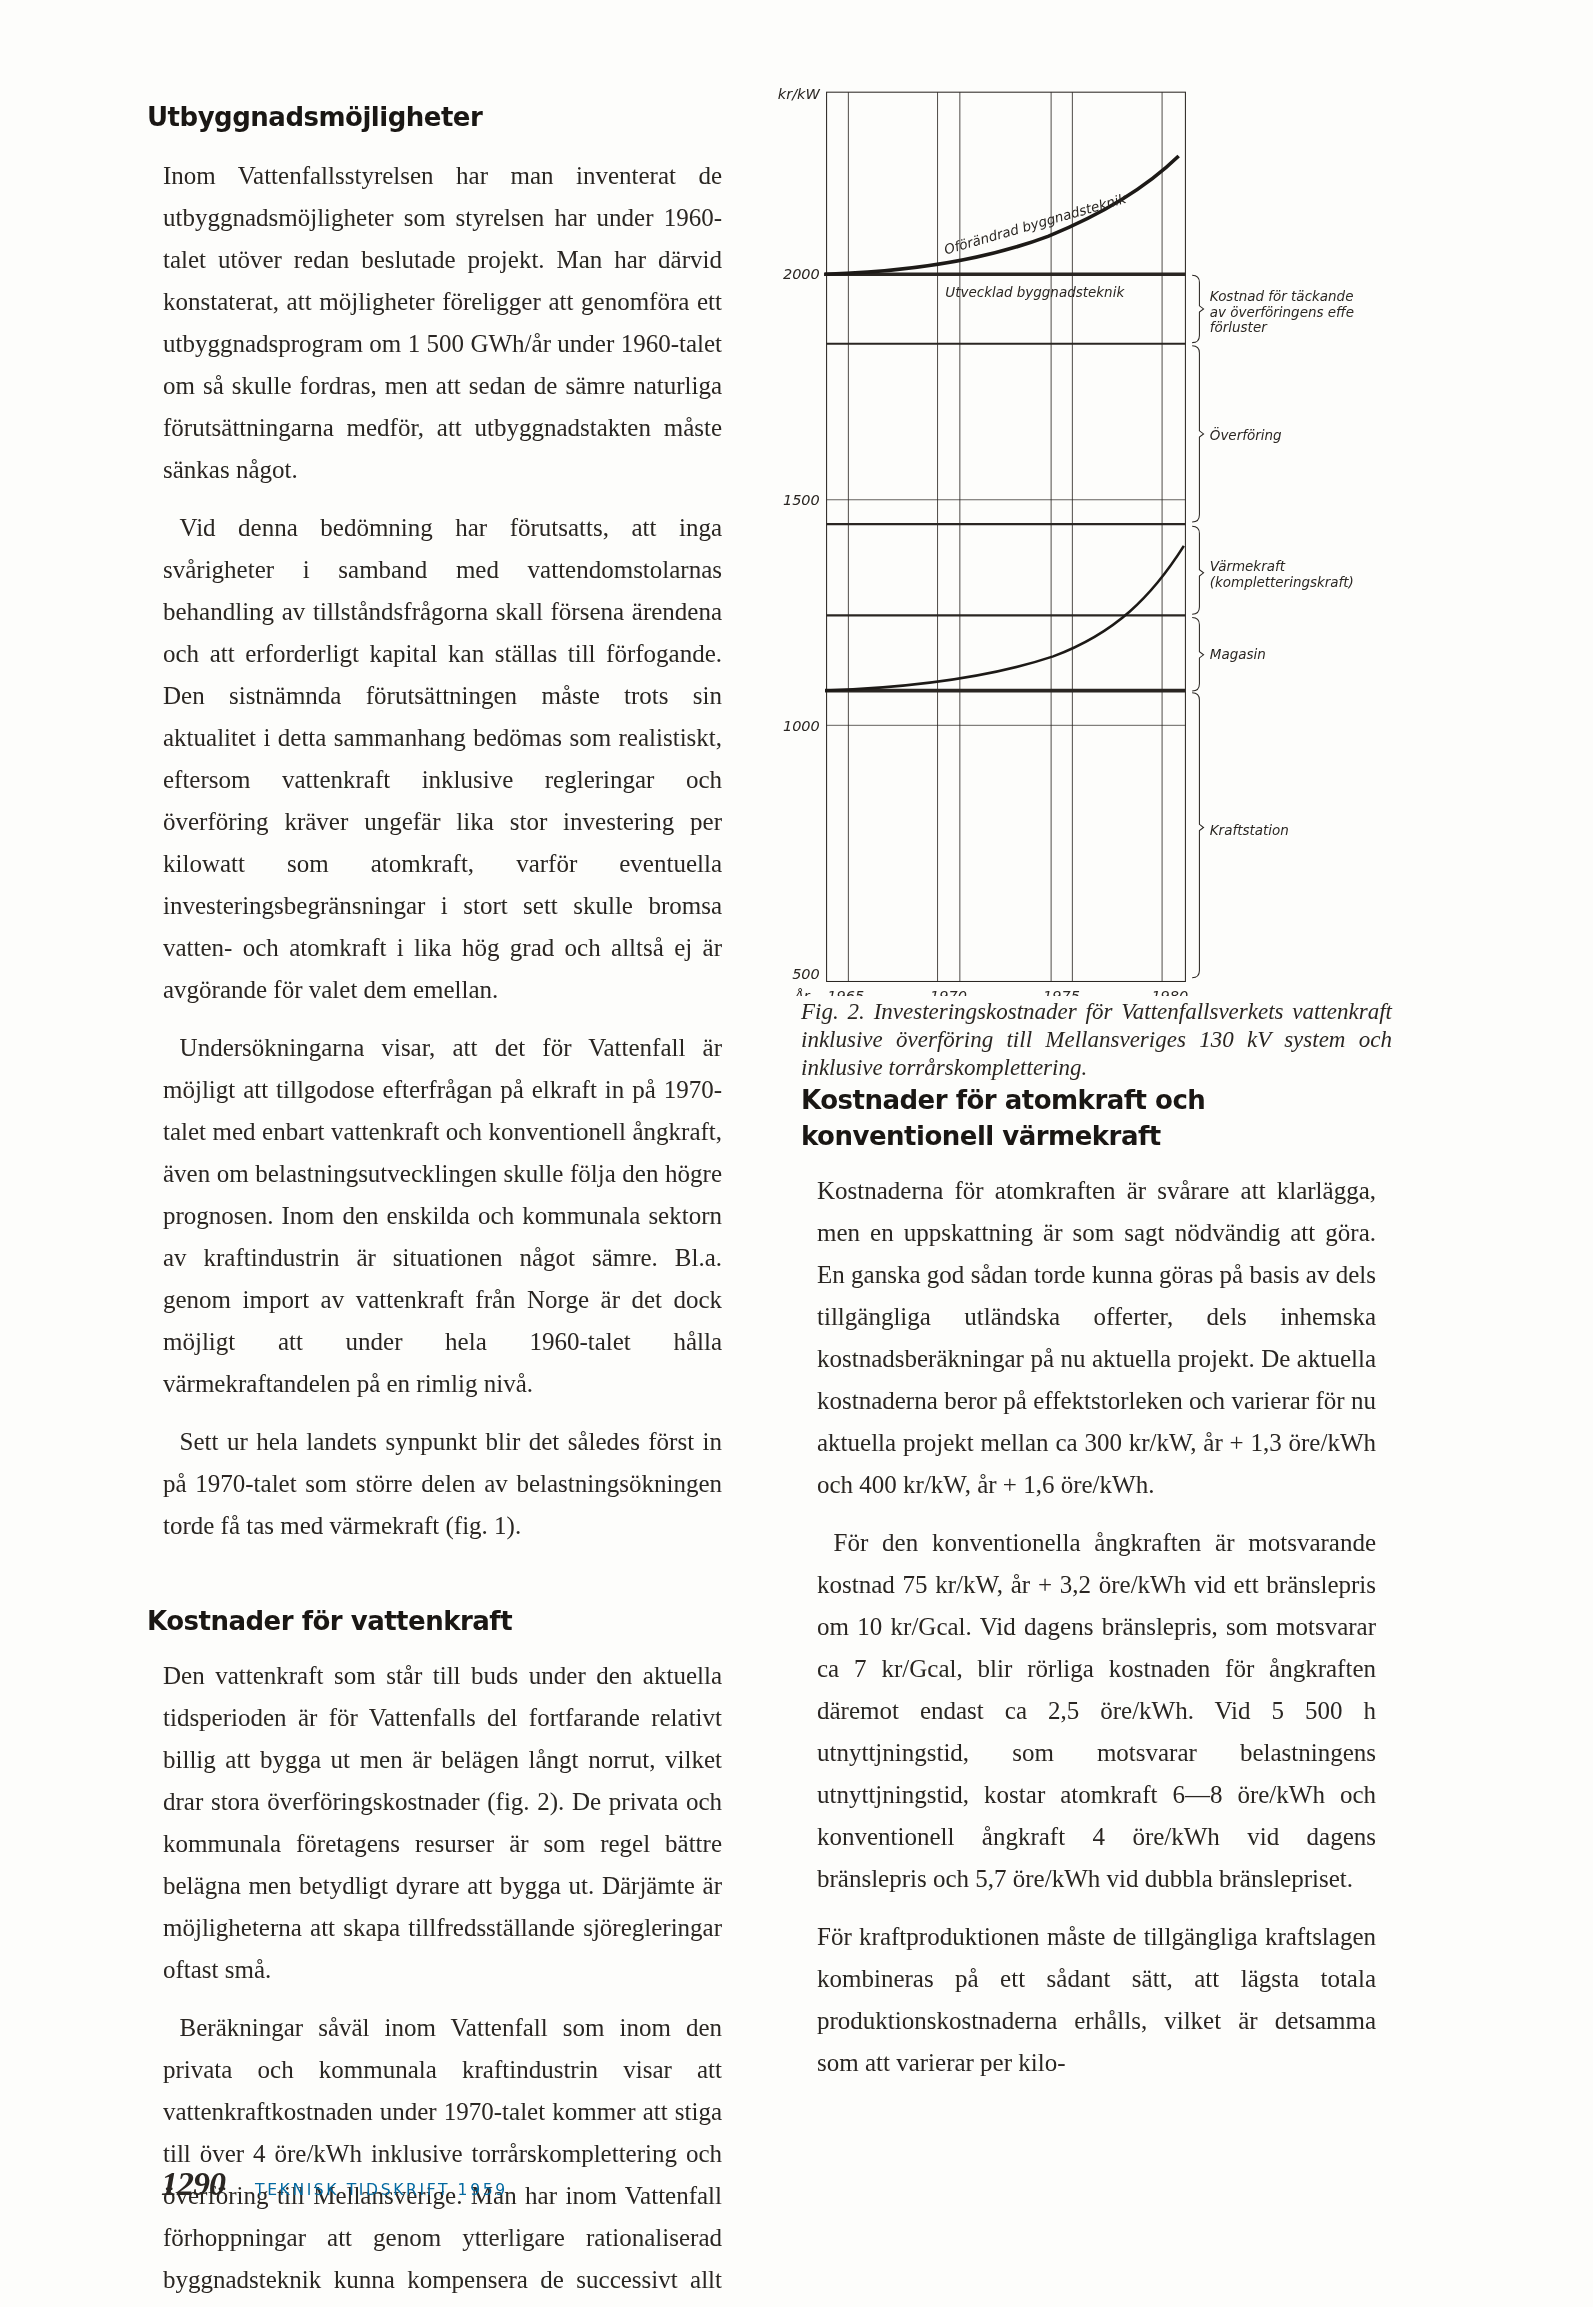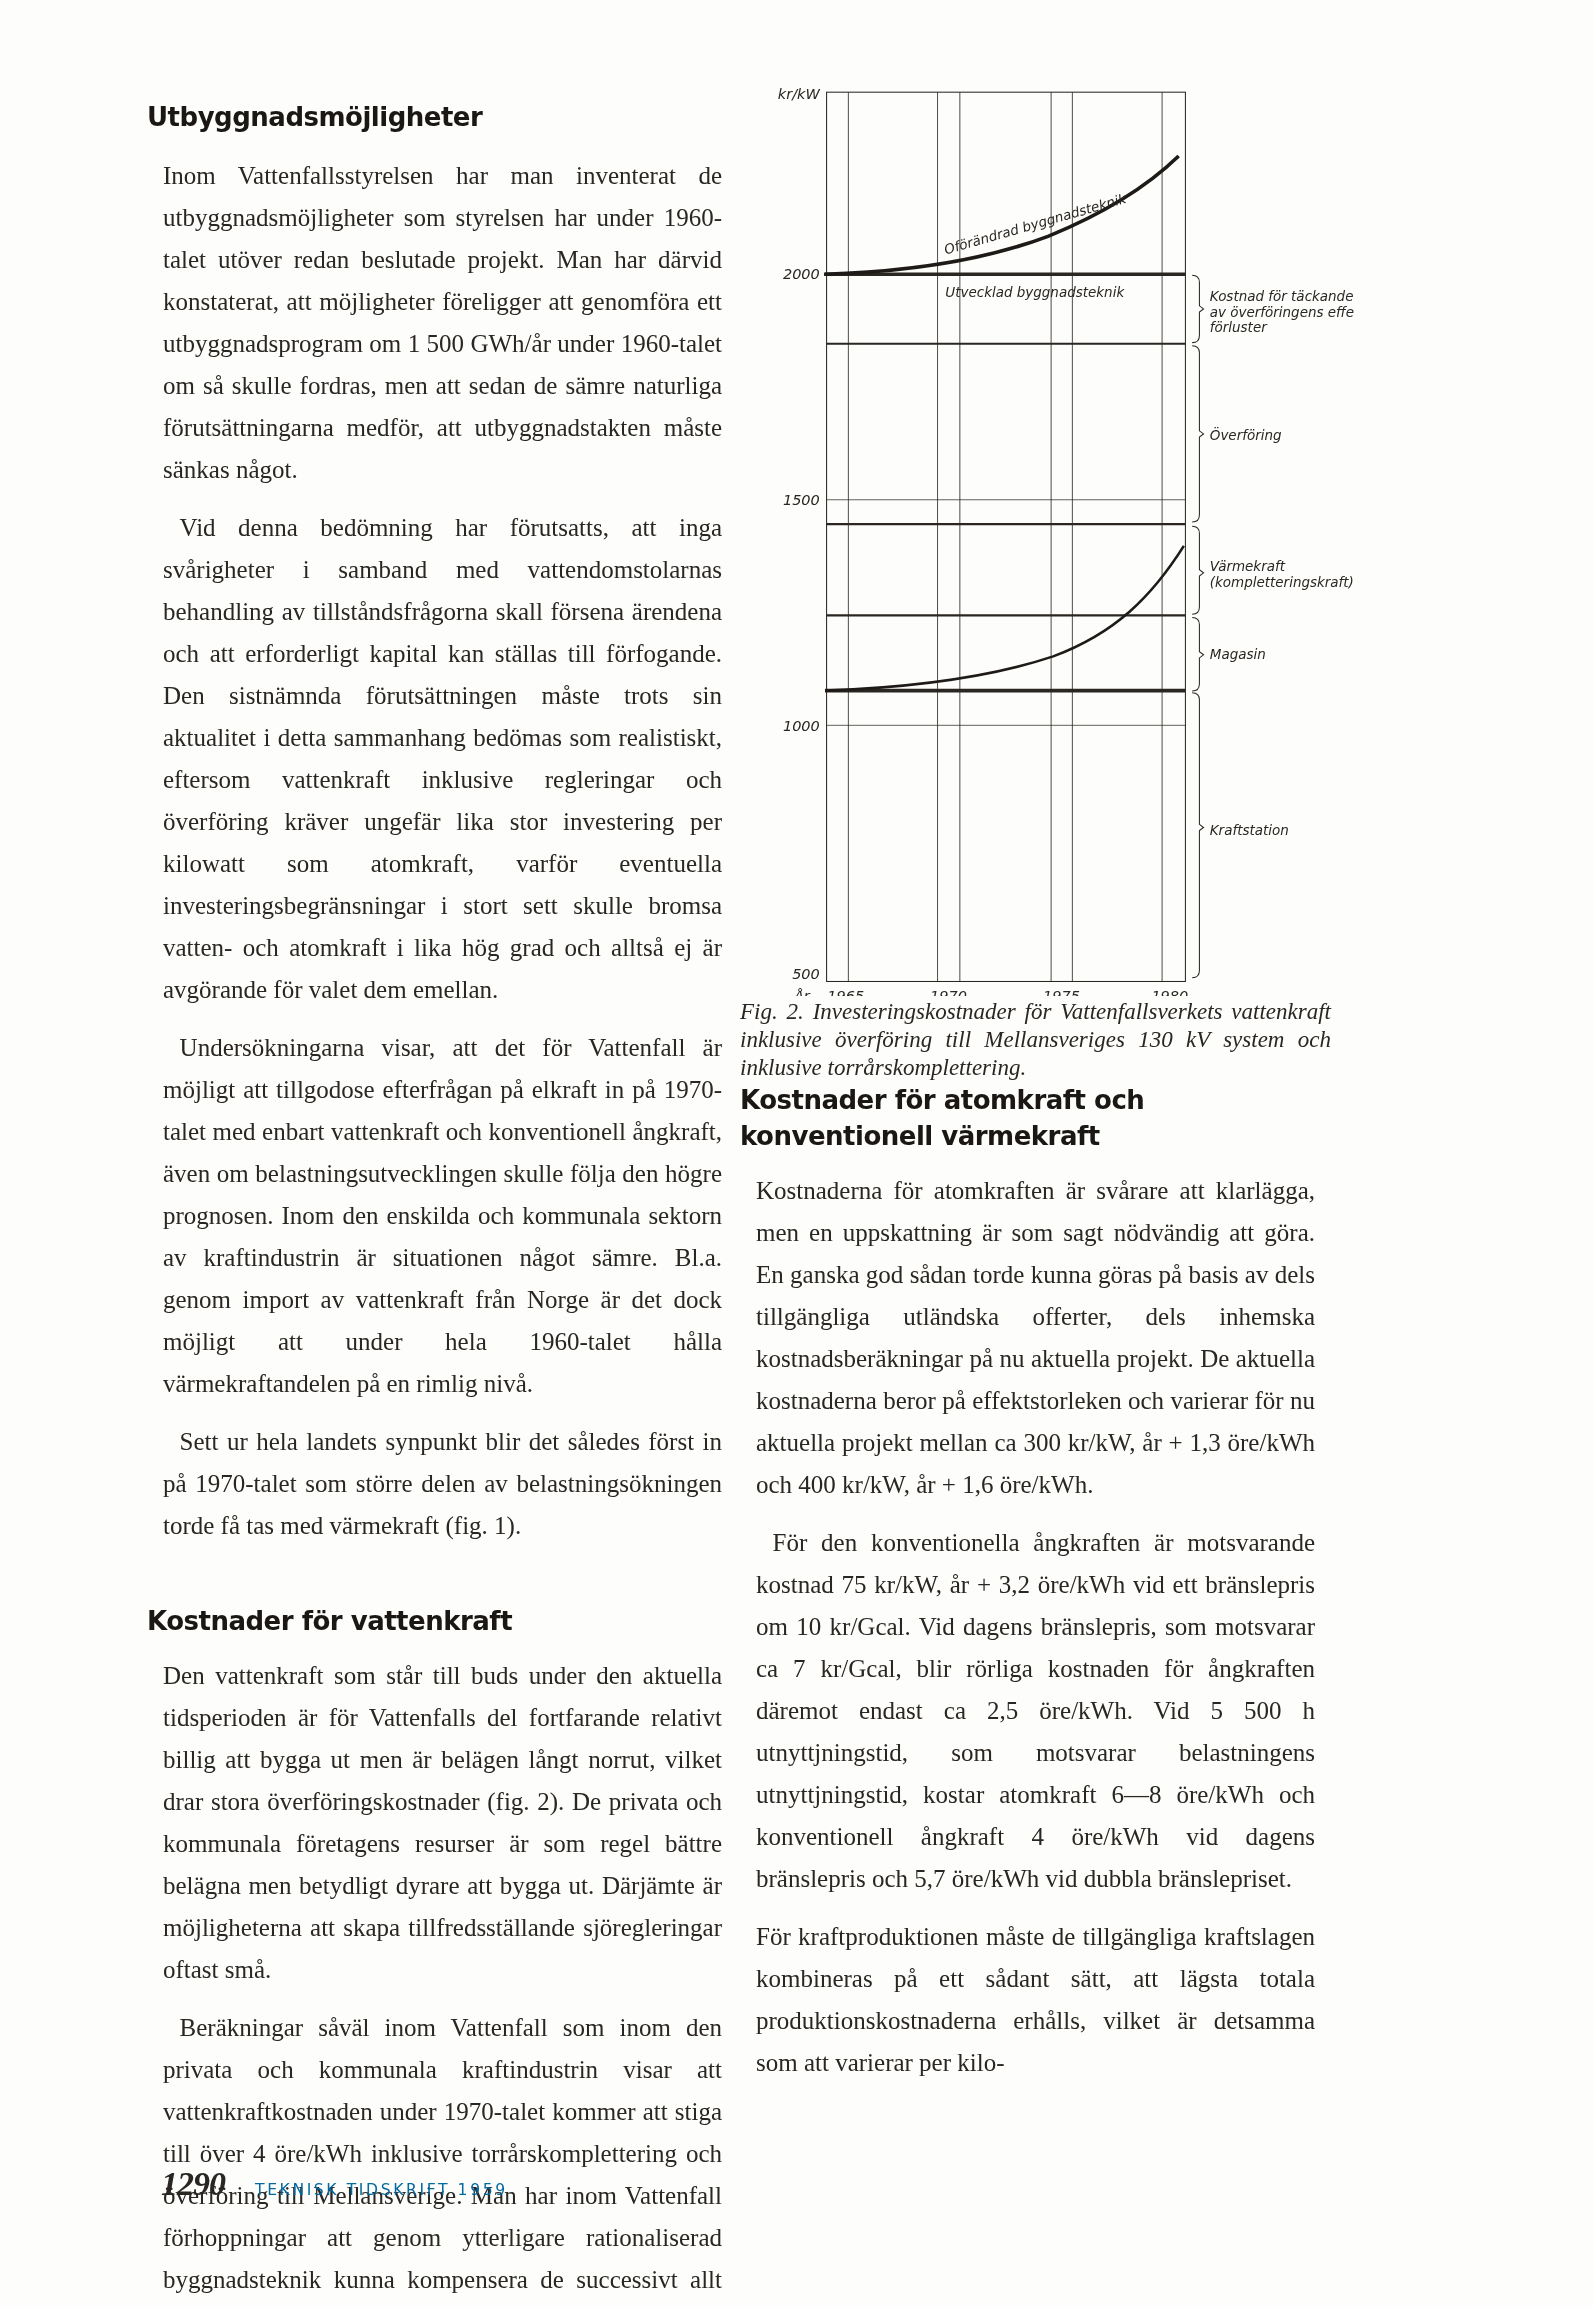--- a/index.html
+++ b/index.html
@@ -3,21 +3,21 @@
 <meta charset="utf-8">
 <style>
   html, body { margin: 0; padding: 0; }
   body {
     width: 1594px; height: 2307px; background: #fdfdfb; position: relative;
     overflow: hidden; color: #2a2622;
     font-family: "Liberation Serif", "DejaVu Serif", serif;
   }
   .col { position: absolute; }
   #left-col { left: 147px; top: 99px; width: 591px; }
-  #right-col-text { left: 740px; top: 998px; width: 591px; }
+  #right-col-text { left: 801px; top: 998px; width: 591px; }
 
   .h-sans {
     font-family: "DejaVu Sans", "Liberation Sans", sans-serif;
     font-weight: bold; font-size: 26px; line-height: 36px; color: #1a1714;
     letter-spacing: -0.5px; margin: 0;
   }
   .para {
     font-size: 25px; line-height: 42px; text-align: justify; margin: 16px;
     text-indent: 0; hyphens: manual;
   }

